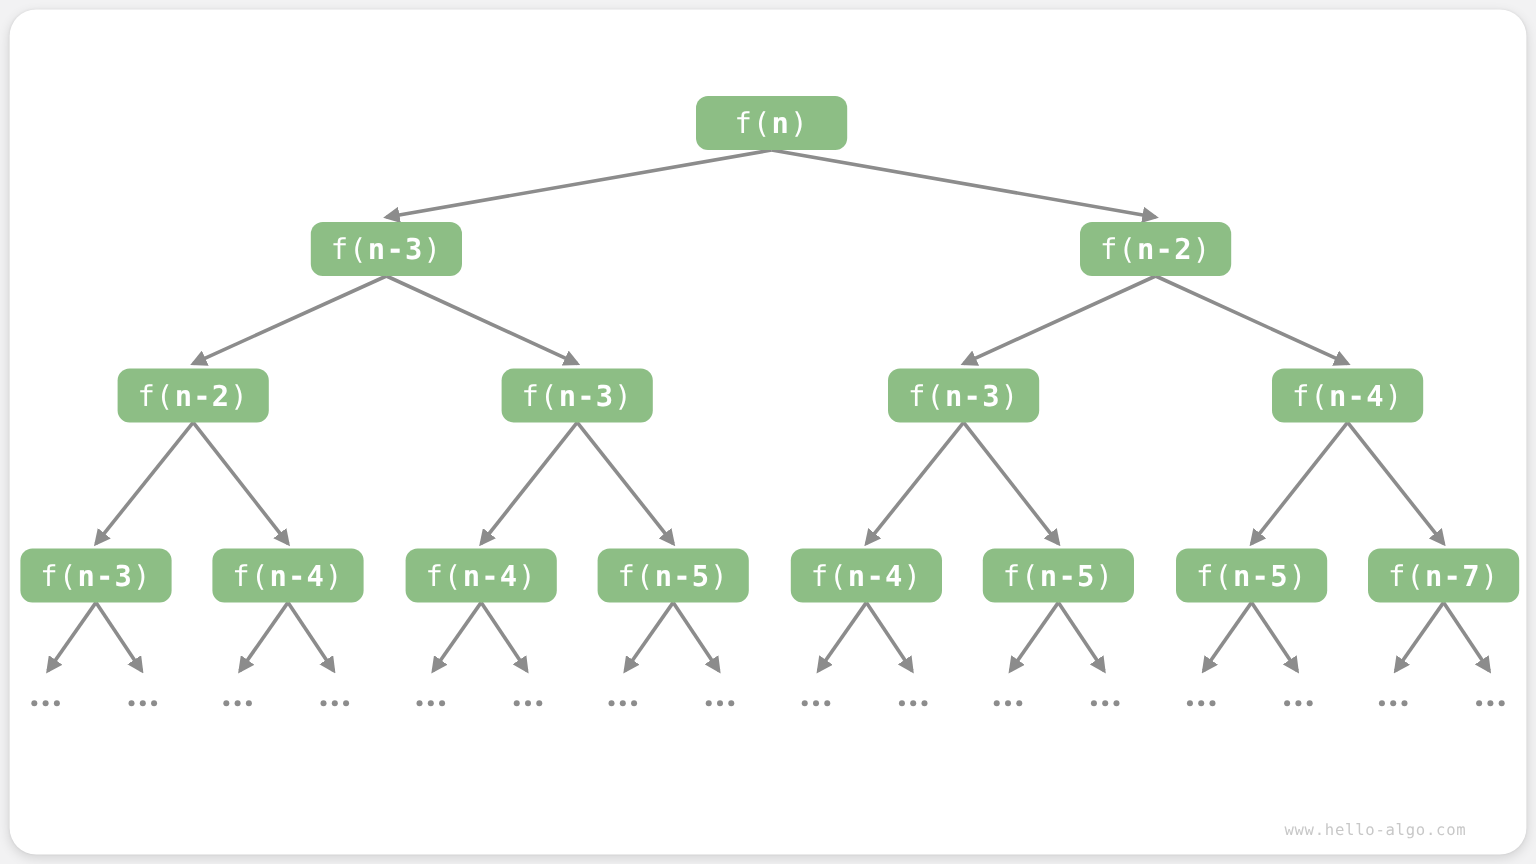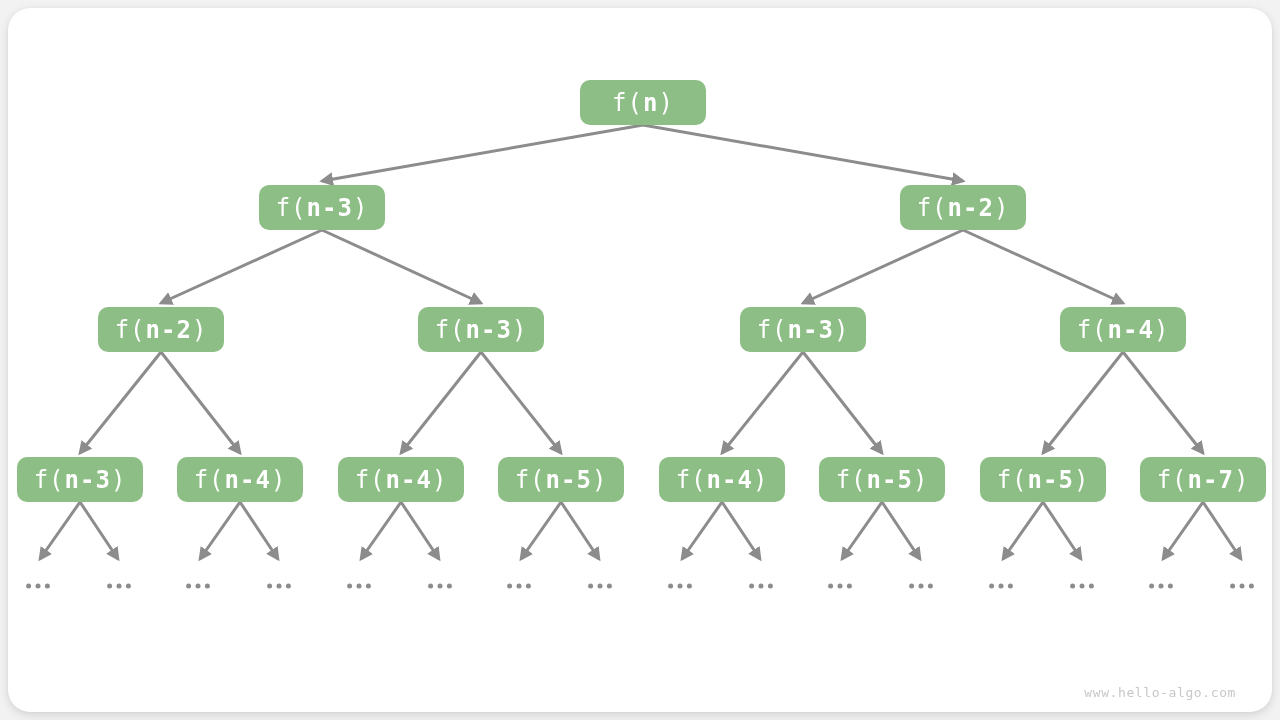--- a/index.html
+++ b/index.html
@@ -8,21 +8,21 @@
   .card{position:absolute;left:8px;top:8px;width:1264px;height:704px;background:var(--card-bg,#fff);
         border-radius:22px;box-shadow:0 3px 10px rgba(0,0,0,.13),0 0 2px rgba(0,0,0,.05);}
   svg.overlay{position:absolute;left:0;top:0;}
   .edge{stroke:var(--arrow,#8c8c8c);stroke-width:3;fill:none;}
   #ah path{fill:var(--arrow,#8c8c8c);}
   .dot{fill:var(--arrow,#8c8c8c);}
   .node{position:absolute;width:126px;height:45px;background:var(--green,#8dbe85);border-radius:10px;
         color:var(--node-text,#fff);display:flex;align-items:center;justify-content:center;
         font-size:24px;letter-spacing:1px;font-family:"DejaVu Sans Mono","Liberation Mono",monospace;}
   .node b{font-weight:bold;}
-  .watermark{position:absolute;right:44px;bottom:20px;font-size:13px;letter-spacing:.6px;
+  .watermark{position:absolute;right:58px;bottom:20px;font-size:13px;letter-spacing:.6px;
              color:var(--wm,#c8c8c8);font-family:"DejaVu Sans Mono","Liberation Mono",monospace;}
 </style>
 </head>
 <body>
 
 <div class="stage">
   <div class="card"></div>
   <svg class="overlay" id="arrows" width="1280" height="720">
     <defs>
       <marker id="ah" viewBox="0 0 10 10" refX="8" refY="5" markerWidth="4.6" markerHeight="4.6" orient="auto">

